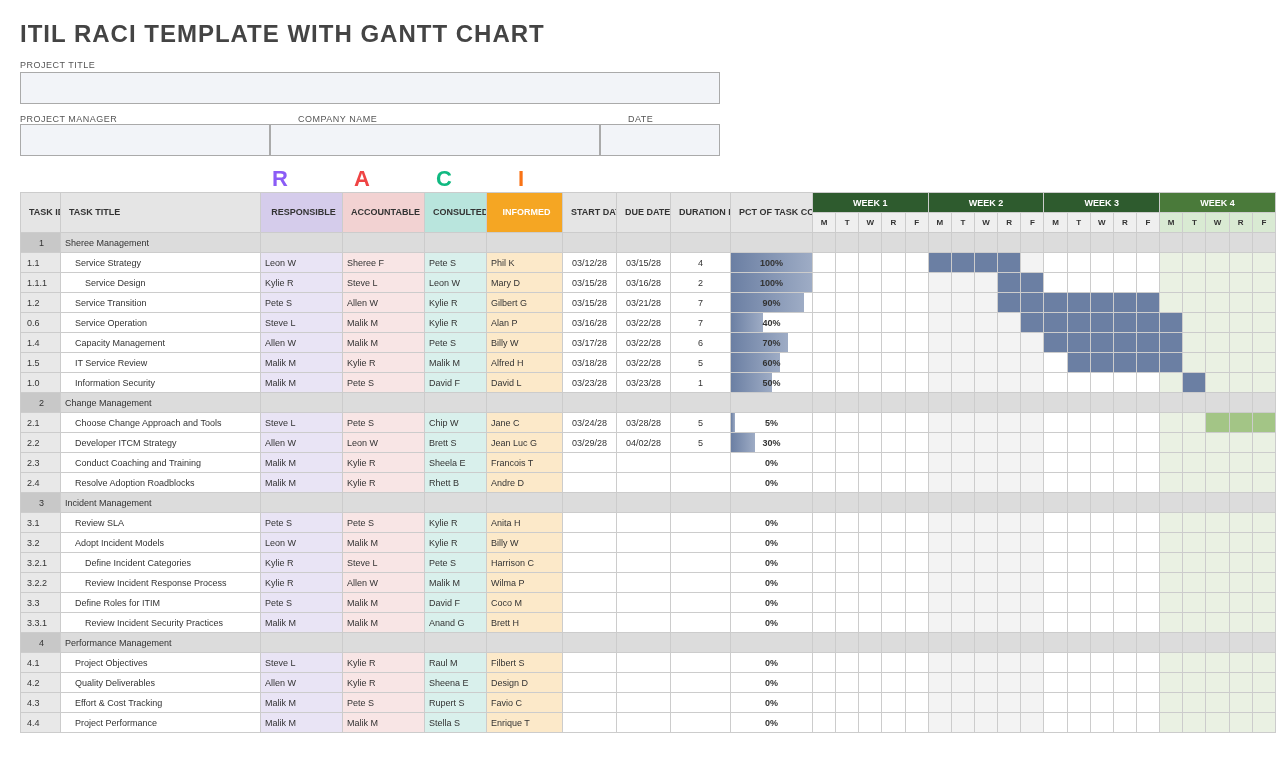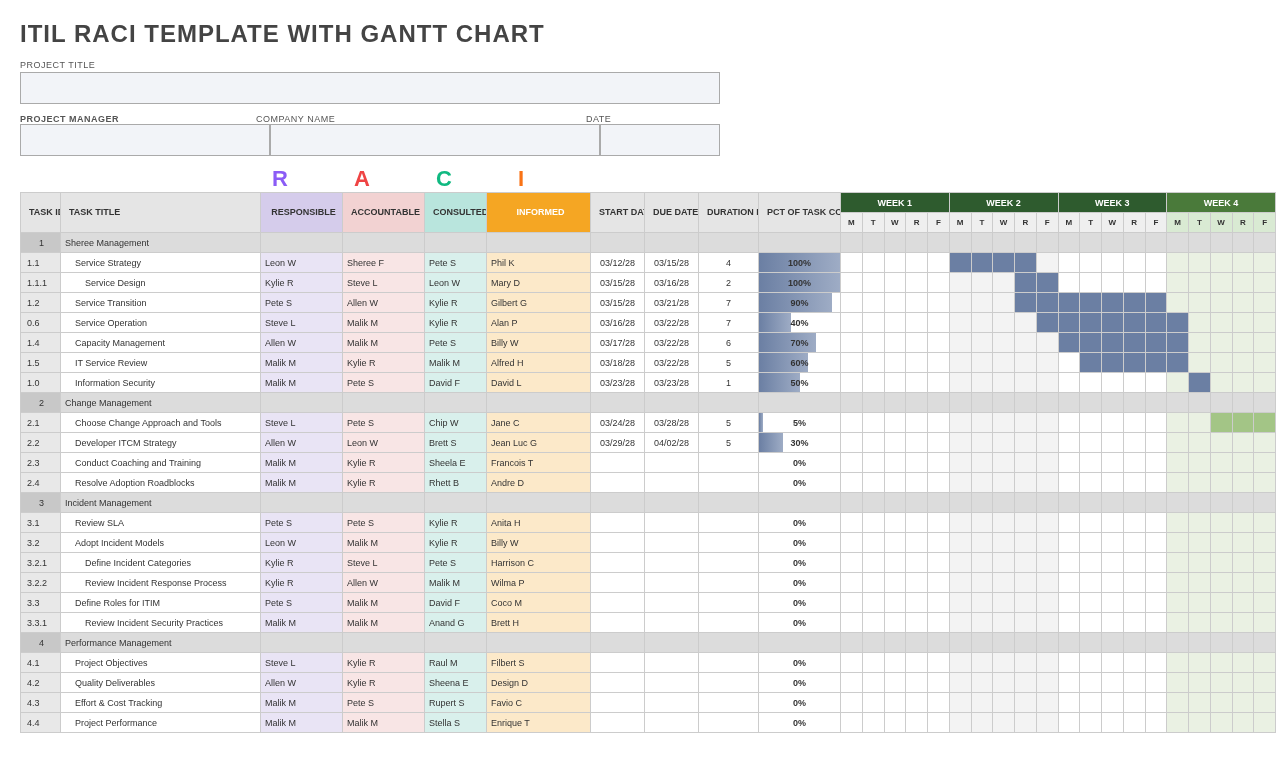--- a/index.html
+++ b/index.html
@@ -52,21 +52,21 @@
 </style>
 </head>
 <body>
 
 <h1>ITIL RACI TEMPLATE WITH GANTT CHART</h1>
 
 <div class="meta-label" style="margin-bottom:2px;">PROJECT TITLE</div>
 <div class="meta-box" style="width:700px;"></div>
 
 <div class="meta-labels" style="margin-top:10px;">
-  <div class="meta-label" style="width:236px;font-weight:bold;">PROJECT MANAGER</div>
+  <div class="meta-label" style="width:278px;">PROJECT MANAGER</div>
   <div class="meta-label" style="width:330px;">COMPANY NAME</div>
   <div class="meta-label" style="width:120px;">DATE</div>
 </div>
 <div class="meta-boxes">
   <div class="meta-box" style="width:250px;"></div>
   <div class="meta-box" style="width:330px;"></div>
   <div class="meta-box" style="width:120px;"></div>
 </div>
 
 <div class="raci-letters" style="margin-left:246px;">
@@ -77,21 +77,21 @@
 </div>
 
 <table>
   <thead>
     <tr>
       <th rowspan="2" class="col-id th-two">TASK ID</th>
       <th rowspan="2" class="col-title th-two">TASK TITLE</th>
       <th rowspan="2" class="th-resp th-two center" style="width:82px">RESPONSIBLE</th>
       <th rowspan="2" class="th-acct th-two center" style="width:82px">ACCOUNTABLE</th>
       <th rowspan="2" class="th-cons th-two center" style="width:62px">CONSULTED</th>
-      <th rowspan="2" class="th-info th-two center" style="width:104px">INFORMED</th>
+      <th rowspan="2" class="th-info th-two center" style="width:76px">INFORMED</th>
       <th rowspan="2" class="col-date th-two center">START DATE</th>
       <th rowspan="2" class="col-date th-two center">DUE DATE</th>
       <th rowspan="2" class="col-dur th-two center">DURATION IN DAYS</th>
       <th rowspan="2" class="col-pct th-two center">PCT OF TASK COMPLETE</th>
       <th colspan="5" class="week-hdr">WEEK 1</th>
       <th colspan="5" class="week-hdr">WEEK 2</th>
       <th colspan="5" class="week-hdr">WEEK 3</th>
       <th colspan="5" class="week-hdr-lt">WEEK 4</th>
     </tr>
     <tr id="day-header-row">

